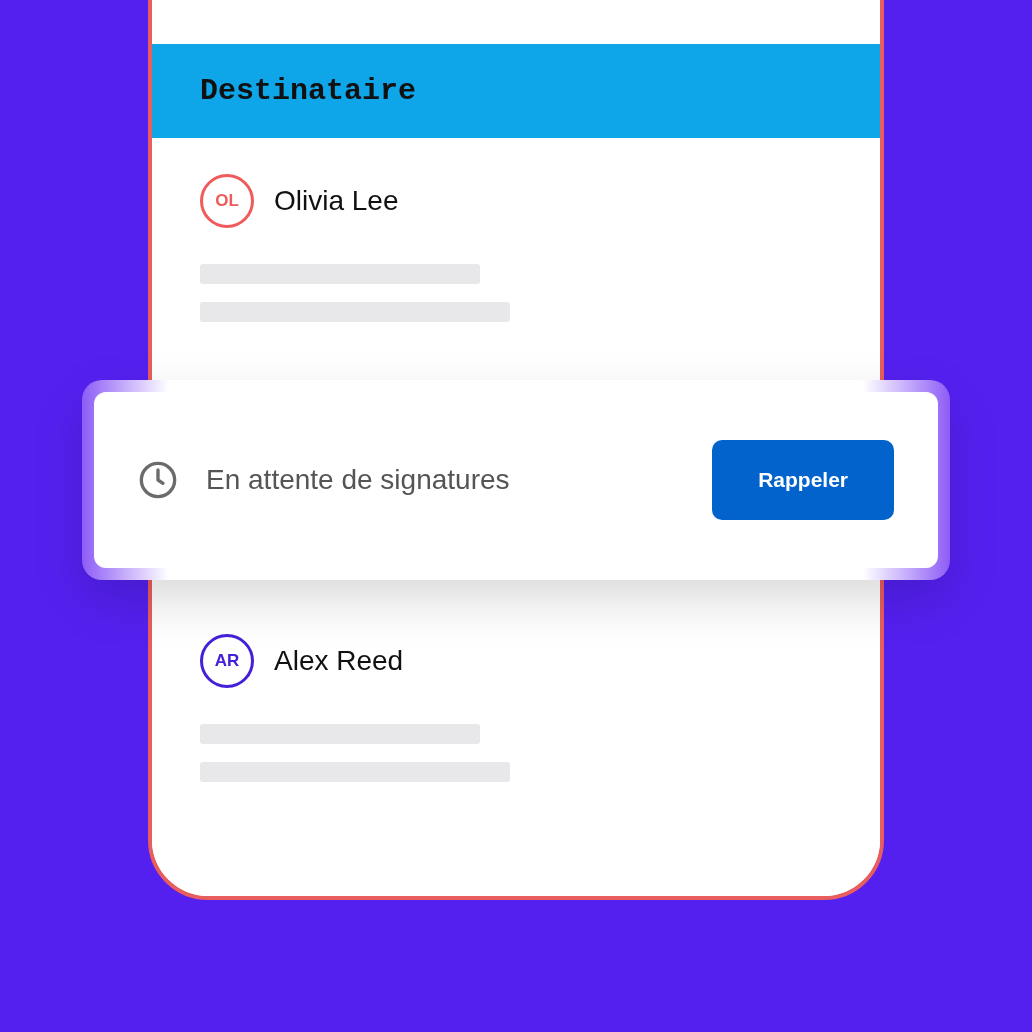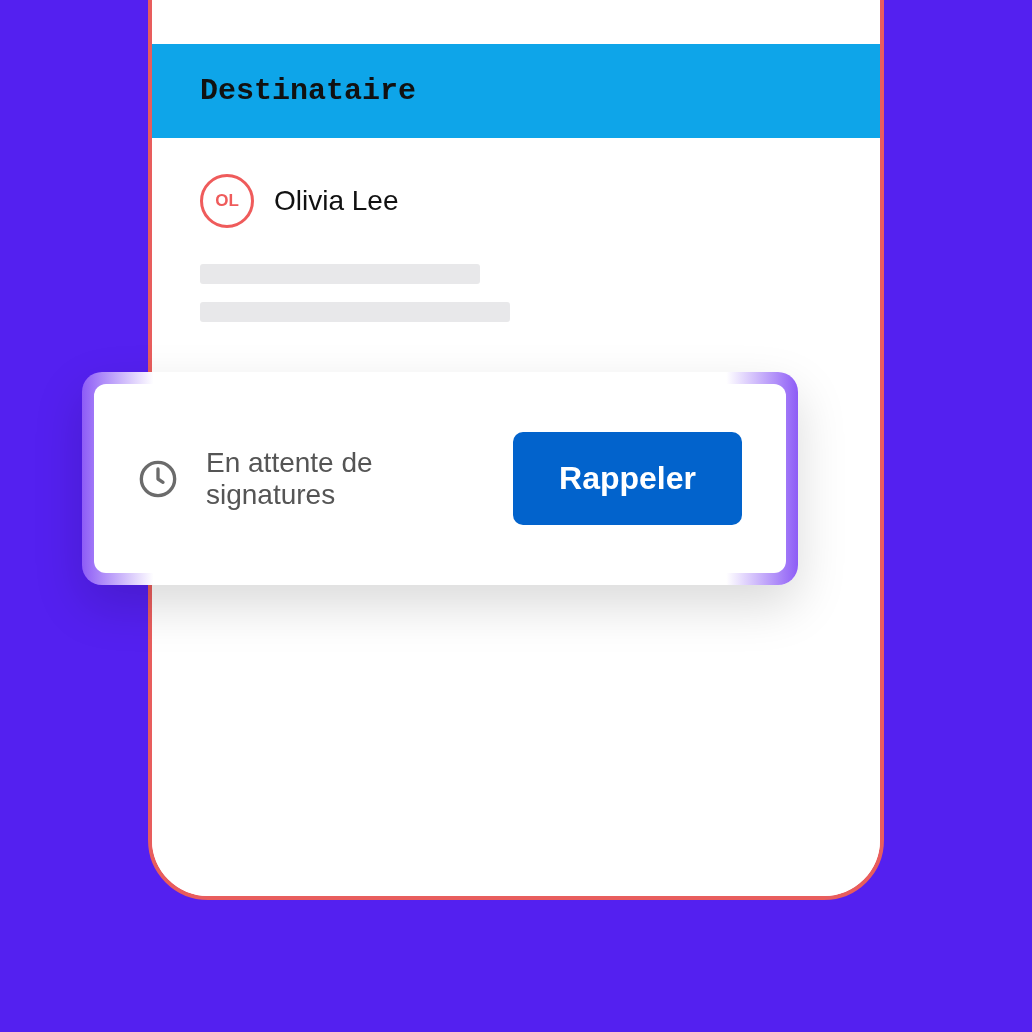--- a/index.html
+++ b/index.html
@@ -86,22 +86,22 @@
       background: #e8e8ea;
       border-radius: 3px;
       margin-bottom: 18px;
     }
     .ph-short { width: 280px; }
     .ph-long { width: 310px; }
 
     .status-card {
       position: absolute;
       left: 82px;
-      top: 372px;
-      width: 716px;
+      top: 380px;
+      width: 868px;
       background: linear-gradient(90deg, #8d5cf6 0%, #ffffff 10%, #ffffff 90%, #8d5cf6 100%);
       border-radius: 20px;
       padding: 12px;
       box-shadow: 0 20px 50px rgba(0,0,0,0.15);
     }
     .status-inner {
       background: #ffffff;
       border-radius: 12px;
       padding: 48px 44px;
       display: flex;
@@ -114,21 +114,21 @@
       flex-shrink: 0;
     }
     .status-text {
       font-size: 28px;
       color: #555;
       flex: 1;
     }
     .remind-button {
       background: #0263cc;
       color: #ffffff;
-      font-size: 32px;
+      font-size: 21px;
       font-weight: 600;
       padding: 28px 46px;
       border: none;
       border-radius: 10px;
       cursor: pointer;
     }
     .gap {
       height: 240px;
     }
   </style>
@@ -149,20 +149,30 @@
           <span>OL</span>
         </div>
         <div class="recipient-name">Olivia Lee</div>
       </div>
       <div class="placeholder-line ph-short"></div>
       <div class="placeholder-line ph-long"></div>
     </div>
 
     <div class="gap"></div>
 
+    <div class="recipient-item">
+      <div class="recipient-row">
+        <div class="avatar avatar-ar">
+          <span>AR</span>
+        </div>
+        <div class="recipient-name">Alex Reed</div>
+      </div>
+      <div class="placeholder-line ph-short"></div>
+      <div class="placeholder-line ph-long"></div>
+    </div>
 
   </div>
 </div>
 
 <div class="status-card">
   <div class="status-inner">
     <span class="clock-icon">
       <svg viewBox="0 0 24 24" fill="none" stroke="#6b6b6b" stroke-width="2" stroke-linecap="round" stroke-linejoin="round">
         <circle cx="12" cy="12" r="10"></circle>
         <polyline points="12 6 12 12 15 14"></polyline>

